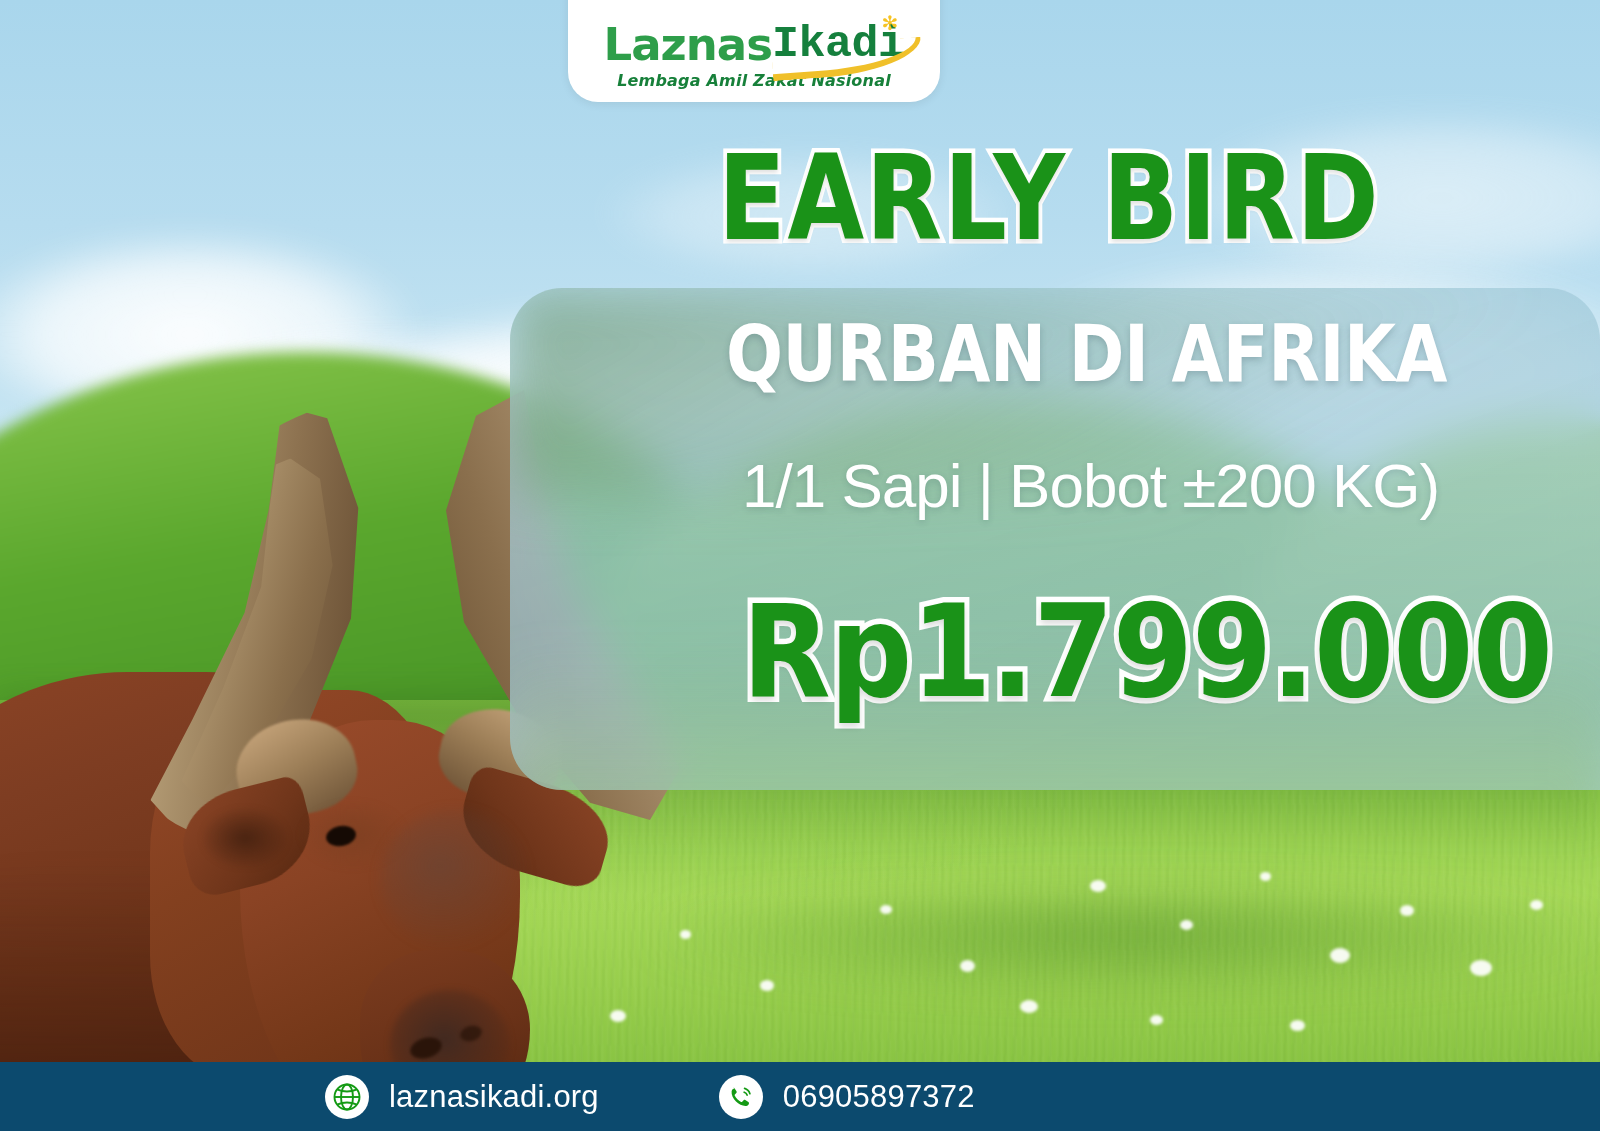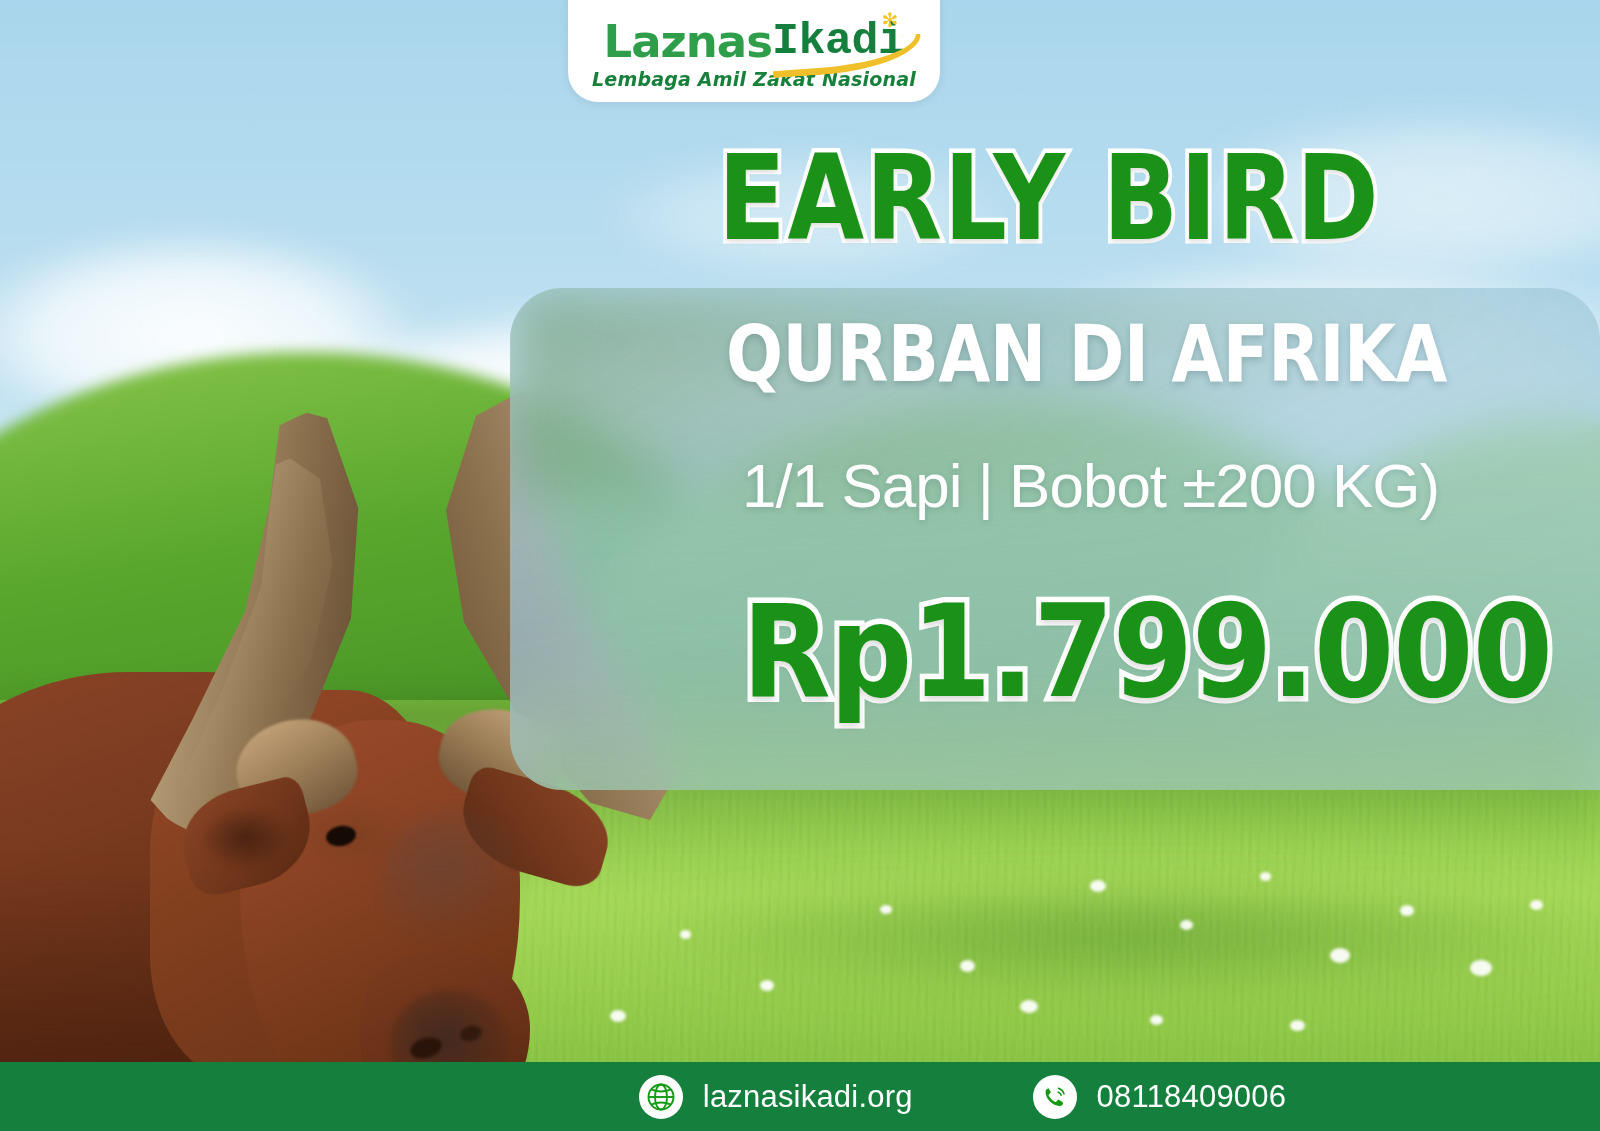--- a/index.html
+++ b/index.html
@@ -264,21 +264,21 @@
   }
   .logo-star {
     position:absolute; right:6px; top:-7px;
     width:17px; height:17px;
     color:#f6c324; font-size:20px; line-height:17px;
   }
   .logo-tagline {
     margin-top:4px;
     font-family:"DejaVu Sans", sans-serif;
     font-style:italic; font-weight:bold;
-    font-size:19px; letter-spacing:.2px;
+    font-size:16px; letter-spacing:.2px;
     color:#17803a;
     white-space:nowrap;
   }
 
   
   .headline {
     position:absolute; left:718px; top:139px;
     font-family:"DejaVu Sans", sans-serif;
     font-weight:bold;
     font-size:118px; line-height:1;
@@ -327,25 +327,24 @@
     transform-origin:left center;
     white-space:nowrap;
     -webkit-text-stroke:11px #ffffff;
     paint-order:stroke fill;
     text-shadow:0 4px 7px rgba(0,0,0,.14);
   }
 
   
   .footer {
     position:absolute; left:0; bottom:0; width:1600px; height:69px;
-    background:#15803d;
+    background:#0c4a6e;
     display:flex; align-items:center;
     padding-left:325px;
     gap:120px;
-    justify-content:center;
   }
   .contact {
     display:flex; align-items:center; gap:20px;
   }
   .contact-icon {
     width:44px; height:44px; flex:0 0 44px;
     display:flex; align-items:center; justify-content:center;
   }
   .contact-text {
     font-family:"Liberation Sans", sans-serif;
@@ -457,19 +456,19 @@
       <span class="contact-icon">
         <svg width="44" height="44" viewBox="0 0 44 44">
           <circle cx="22" cy="22" r="22" fill="#ffffff"></circle>
           <path d="M15.4 13.6c-1.2 0-2.6 1.3-2.8 2.8-.4 3.2 1.6 7.4 4.4 10.2 2.8 2.8 7 4.8 10.2 4.4 1.5-.2 2.8-1.6 2.8-2.8 0-.5-.2-.8-.6-1.1l-3.1-2c-.6-.4-1.2-.3-1.7.2l-1.4 1.4c-.3.3-.7.4-1.1.2-1.3-.7-2.6-1.6-3.7-2.7-1.1-1.1-2-2.4-2.7-3.7-.2-.4-.1-.8.2-1.1l1.4-1.4c.5-.5.6-1.1.2-1.7l-2-3.1c-.3-.4-.6-.6-1.1-.6z" fill="#149a14"></path>
           <g fill="none" stroke="#149a14" stroke-width="1.7" stroke-linecap="round">
             <path d="M25.6 13.4a8 8 0 0 1 5.3 5.3"></path>
             <path d="M25.2 17.2a4.4 4.4 0 0 1 2.9 2.9"></path>
           </g>
         </svg>
       </span>
-      <span class="contact-text">08118409006</span>
+      <span class="contact-text">06905897372</span>
     </div>
 
 
   </div>
 
 </div>
 
 </body></html>

